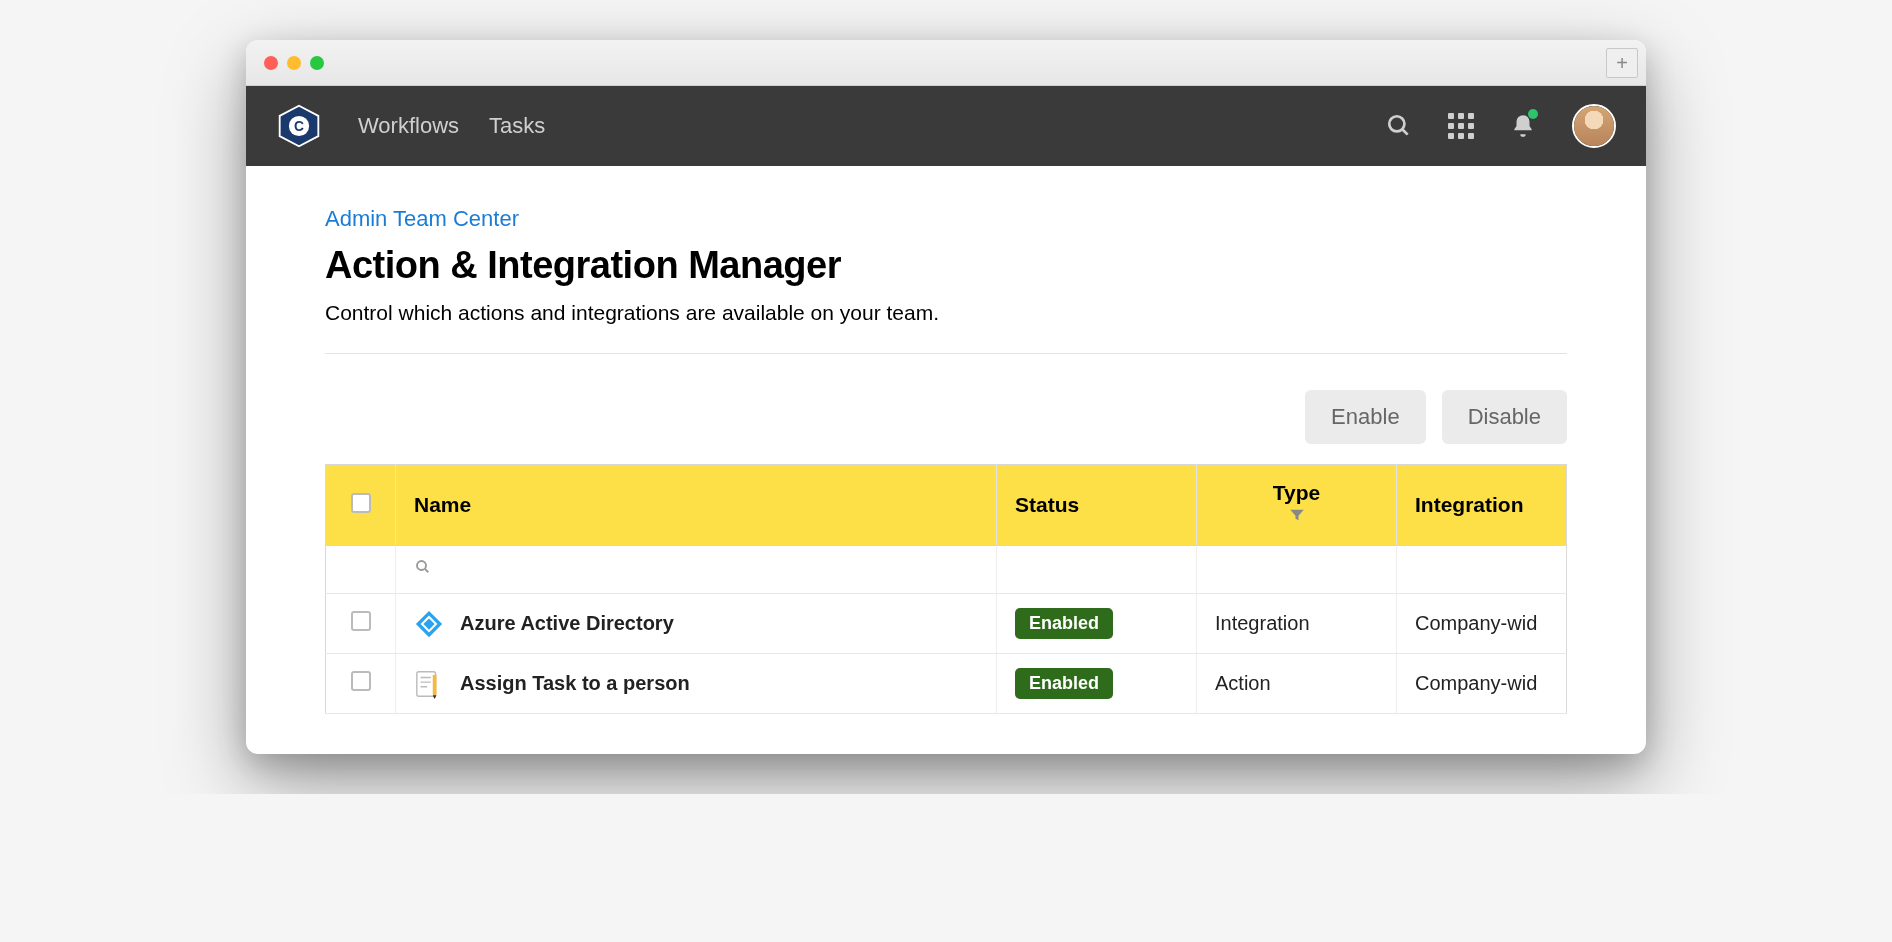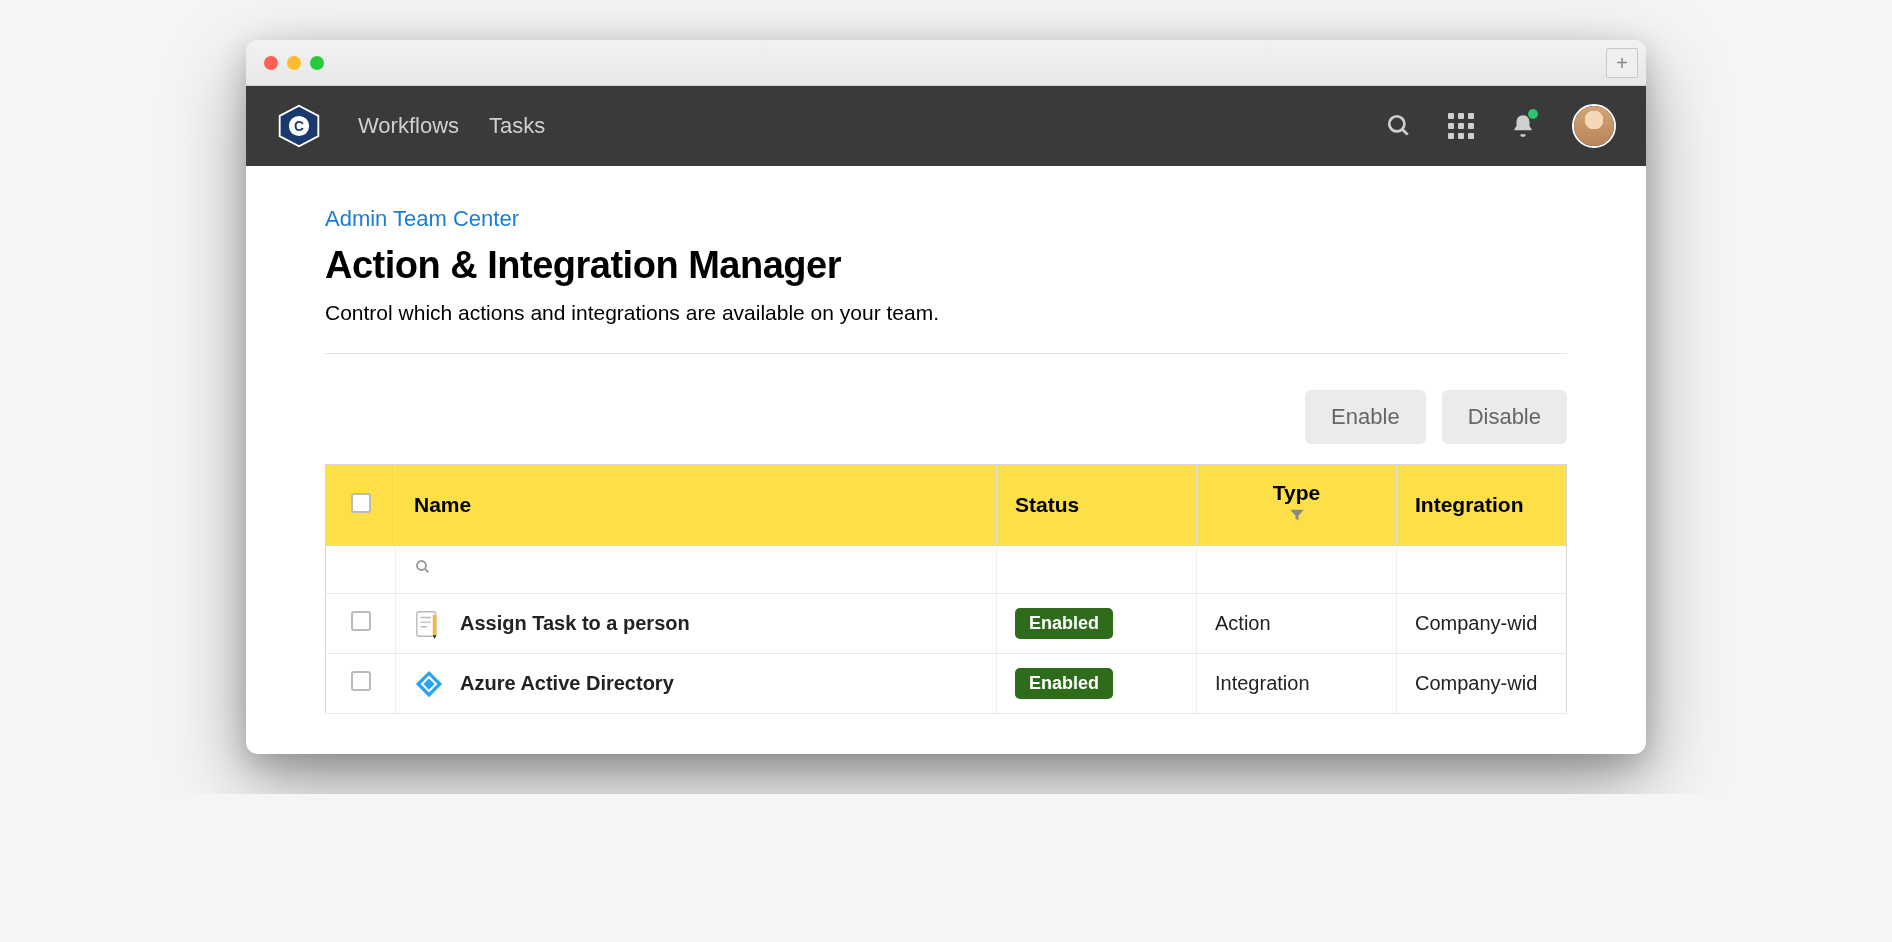--- a/index.html
+++ b/index.html
@@ -232,52 +232,52 @@
             <td></td>
             <td></td>
         </tr>
 
         <tr>
           <td style="text-align:center;"><span class="cb"></span></td>
           <td>
             <div class="namecell">
               <span class="itemicon">
                 <svg viewBox="0 0 32 32">
+                    <polygon points="16,2 30,16 16,30 2,16" fill="#2aa3ef"></polygon>
+                    <polygon points="16,7 25,16 16,25 7,16" fill="#fff"></polygon>
+                    <polygon points="16,10 22,16 16,22 10,16" fill="#2aa3ef"></polygon>
+                  </svg>
+              </span>
+              <span>Azure Active Directory</span>
+            </div>
+          </td>
+          <td><span class="badge">Enabled</span></td>
+          <td>Integration</td>
+          <td>Company-wid</td>
+        </tr>
+
+        <tr>
+          <td style="text-align:center;"><span class="cb"></span></td>
+          <td>
+            <div class="namecell">
+              <span class="itemicon">
+                <svg viewBox="0 0 32 32">
                     <rect x="3" y="3" width="20" height="26" rx="2" fill="#fff" stroke="#bbb" stroke-width="1.5"></rect>
                     <line x1="7" y1="9" x2="18" y2="9" stroke="#bbb" stroke-width="1.5"></line>
                     <line x1="7" y1="14" x2="18" y2="14" stroke="#bbb" stroke-width="1.5"></line>
                     <line x1="7" y1="19" x2="14" y2="19" stroke="#bbb" stroke-width="1.5"></line>
                     <rect x="20" y="6" width="4" height="22" rx="1" fill="#f4b942"></rect>
                     <polygon points="20,28 24,28 22,32" fill="#333"></polygon>
                   </svg>
               </span>
               <span>Assign Task to a person</span>
             </div>
           </td>
           <td><span class="badge">Enabled</span></td>
           <td>Action</td>
           <td>Company-wid</td>
         </tr>
 
-        <tr>
-          <td style="text-align:center;"><span class="cb"></span></td>
-          <td>
-            <div class="namecell">
-              <span class="itemicon">
-                <svg viewBox="0 0 32 32">
-                    <polygon points="16,2 30,16 16,30 2,16" fill="#2aa3ef"></polygon>
-                    <polygon points="16,7 25,16 16,25 7,16" fill="#fff"></polygon>
-                    <polygon points="16,10 22,16 16,22 10,16" fill="#2aa3ef"></polygon>
-                  </svg>
-              </span>
-              <span>Azure Active Directory</span>
-            </div>
-          </td>
-          <td><span class="badge">Enabled</span></td>
-          <td>Integration</td>
-          <td>Company-wid</td>
-        </tr>
-
       </tbody>
     </table>
   </div>
 
 </div>
 
 </body></html>

